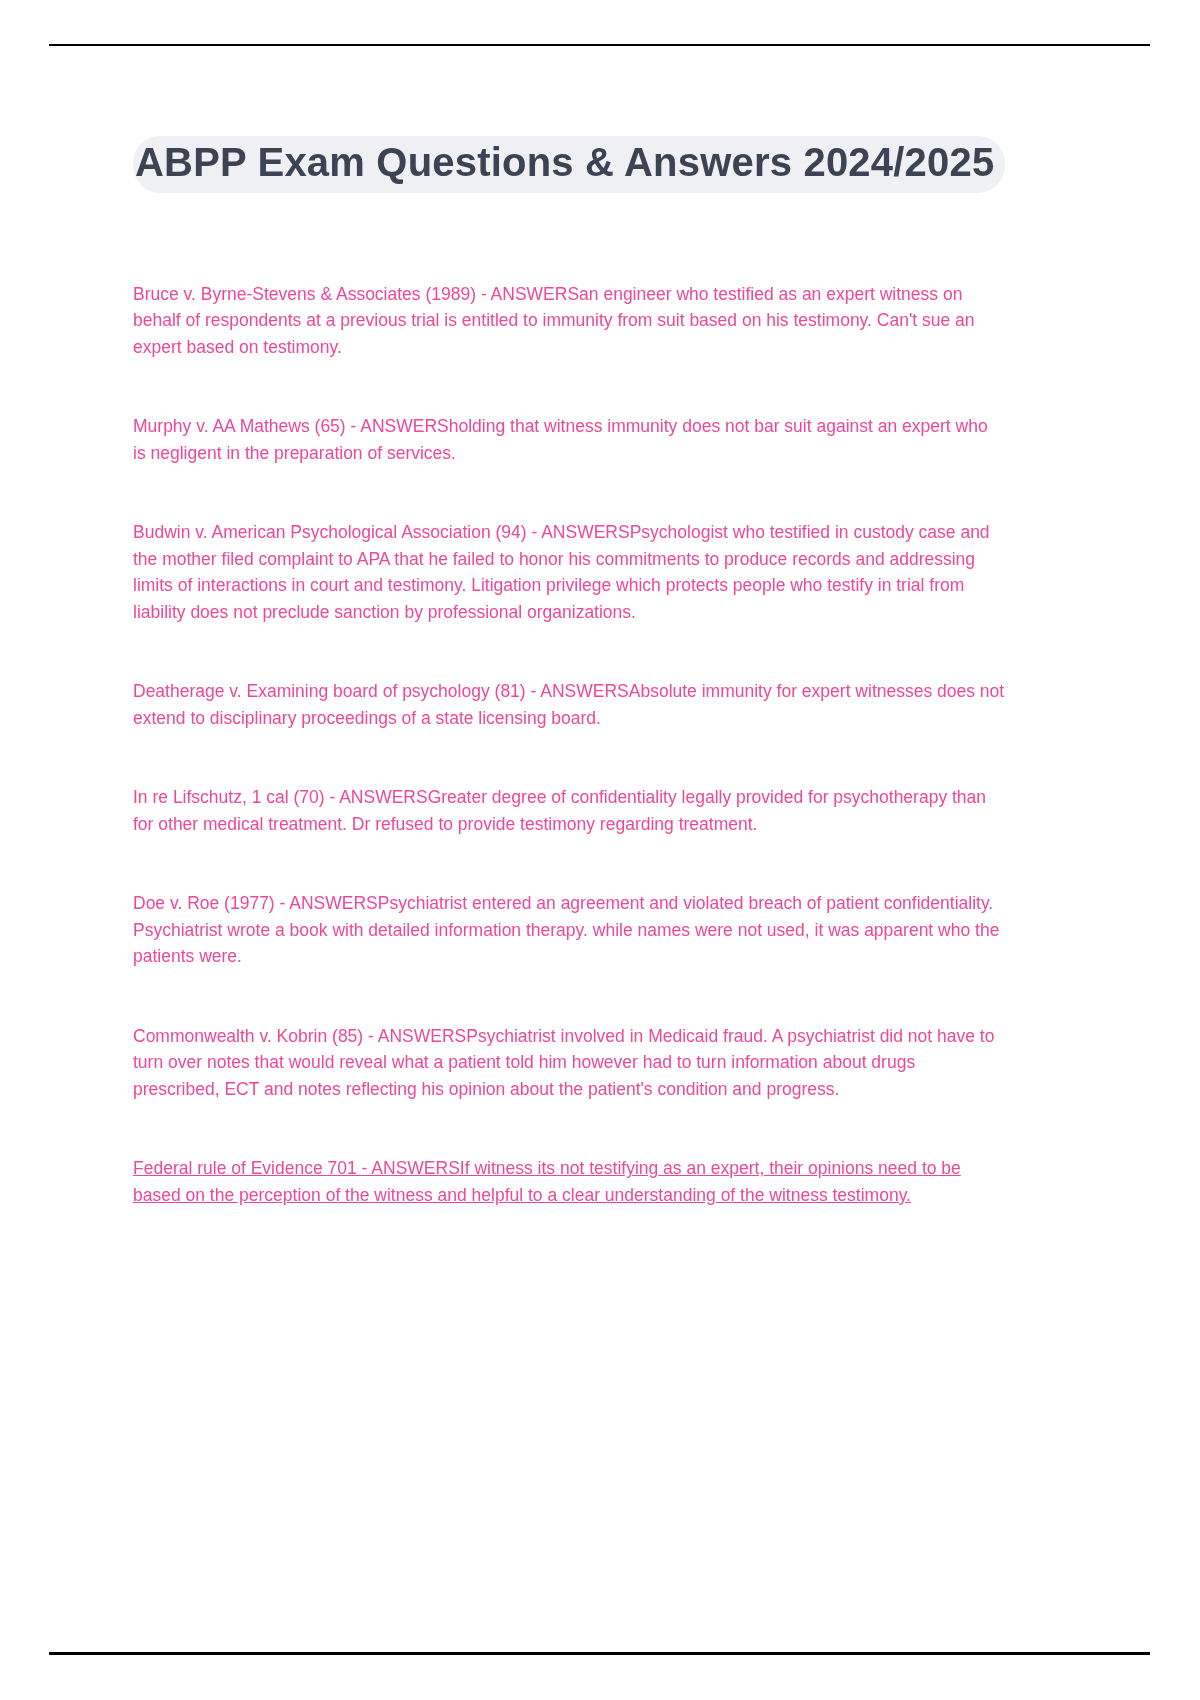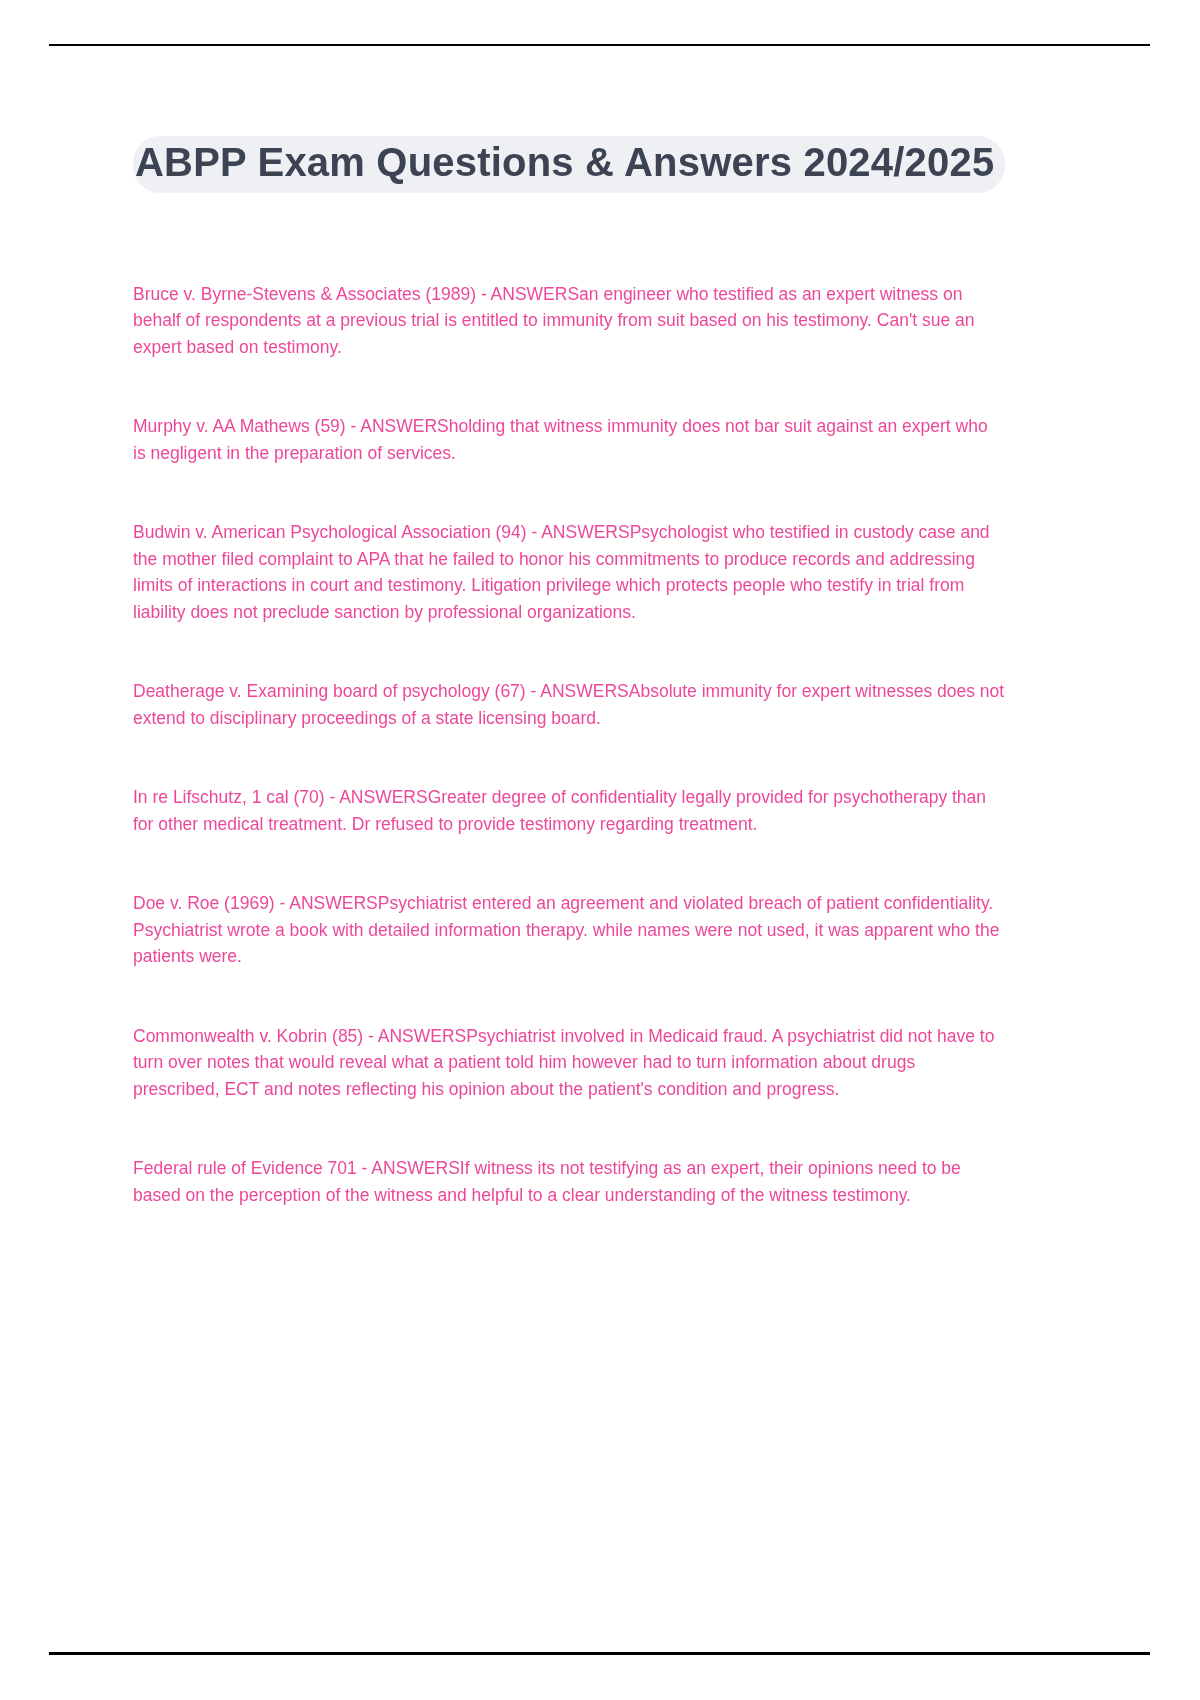--- a/index.html
+++ b/index.html
@@ -45,37 +45,37 @@
   .paragraphs {
     margin-top: 88px;
   }
   .qa-paragraph {
     font-size: 17.5px;
     line-height: 26.5px;
     margin-bottom: 53px;
     color: #ec4899;
     text-align: left;
   }
-  .qa-paragraph:last-child { margin-bottom: 4px; }
+  .qa-paragraph:last-child { margin-bottom: 4px; text-decoration: underline; }
 </style>
 </head>
 <body>
 
 <div class="page">
   <div class="rule top"></div>
 
   <div class="content">
     <h1 class="doc-title">ABPP Exam Questions &amp; Answers 2024/2025</h1>
 
     <div class="paragraphs">
       <p class="qa-paragraph">Bruce v. Byrne-Stevens &amp; Associates (1989) - ANSWERSan engineer who testified as an expert witness on behalf of respondents at a previous trial is entitled to immunity from suit based on his testimony. Can't sue an expert based on testimony.</p>
-      <p class="qa-paragraph">Murphy v. AA Mathews (59) - ANSWERSholding that witness immunity does not bar suit against an expert who is negligent in the preparation of services.</p>
+      <p class="qa-paragraph">Murphy v. AA Mathews (65) - ANSWERSholding that witness immunity does not bar suit against an expert who is negligent in the preparation of services.</p>
       <p class="qa-paragraph">Budwin v. American Psychological Association (94) - ANSWERSPsychologist who testified in custody case and the mother filed complaint to APA that he failed to honor his commitments to produce records and addressing limits of interactions in court and testimony. Litigation privilege which protects people who testify in trial from liability does not preclude sanction by professional organizations.</p>
-      <p class="qa-paragraph">Deatherage v. Examining board of psychology (67) - ANSWERSAbsolute immunity for expert witnesses does not extend to disciplinary proceedings of a state licensing board.</p>
+      <p class="qa-paragraph">Deatherage v. Examining board of psychology (81) - ANSWERSAbsolute immunity for expert witnesses does not extend to disciplinary proceedings of a state licensing board.</p>
       <p class="qa-paragraph">In re Lifschutz, 1 cal (70) - ANSWERSGreater degree of confidentiality legally provided for psychotherapy than for other medical treatment. Dr refused to provide testimony regarding treatment.</p>
-      <p class="qa-paragraph">Doe v. Roe (1969) - ANSWERSPsychiatrist entered an agreement and violated breach of patient confidentiality. Psychiatrist wrote a book with detailed information therapy. while names were not used, it was apparent who the patients were.</p>
+      <p class="qa-paragraph">Doe v. Roe (1977) - ANSWERSPsychiatrist entered an agreement and violated breach of patient confidentiality. Psychiatrist wrote a book with detailed information therapy. while names were not used, it was apparent who the patients were.</p>
       <p class="qa-paragraph">Commonwealth v. Kobrin (85) - ANSWERSPsychiatrist involved in Medicaid fraud. A psychiatrist did not have to turn over notes that would reveal what a patient told him however had to turn information about drugs prescribed, ECT and notes reflecting his opinion about the patient's condition and progress.</p>
       <p class="qa-paragraph">Federal rule of Evidence 701 - ANSWERSIf witness its not testifying as an expert, their opinions need to be based on the perception of the witness and helpful to a clear understanding of the witness testimony.</p>
     </div>
   </div>
 
   <div class="rule bottom"></div>
 </div>
 
 </body></html>

